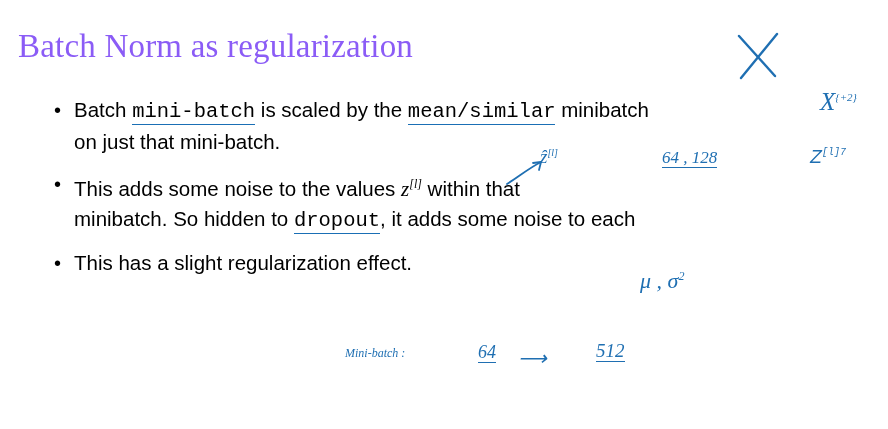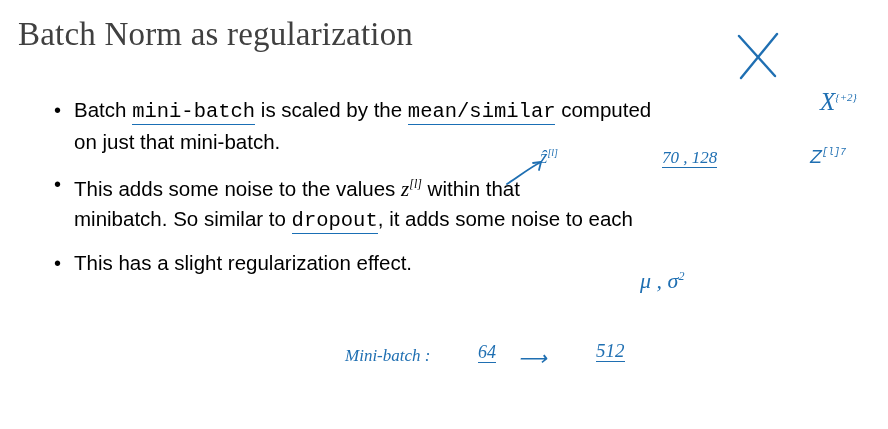--- a/index.html
+++ b/index.html
@@ -11,24 +11,24 @@
     position: relative;
     width: 888px;
     height: 429px;
     background: #ffffff;
     overflow: hidden;
     font-family: "Liberation Sans", sans-serif;
   }
   #title {
     position: absolute;
     left: 18px;
-    top: 16px;
+    top: 28px;
     font-family: "Liberation Serif", serif;
     font-size: 33px;
-    color: #404040;
+    color: #8b5cf6;
     letter-spacing: 0.2px;
     white-space: nowrap;
   }
   .bullets {
     position: absolute;
     left: 52px;
     top: 95px;
     width: 770px;
   }
   .bullet {
@@ -85,32 +85,32 @@
 
 <div id="slide">
 
   <div id="title">Batch Norm as regularization</div>
 
   <div class="bullets">
 
     <div class="bullet">
       <span class="dot">•</span>
       <span class="line">
-        <span>Batch </span><span class="u">mini-batch</span><span> is scaled by the </span><span class="u">mean/similar</span><span> computed</span>
+        <span>Batch </span><span class="u">mini-batch</span><span> is scaled by the </span><span class="u">mean/similar</span><span> minibatch</span>
       </span>
       <span class="line">on just that mini-batch.</span>
     </div>
 
     <div class="bullet">
       <span class="dot">•</span>
       <span class="line">
         <span>This adds some noise to the values </span><span class="zsym"><span>z</span><sup>[l]</sup></span><span> within that</span>
       </span>
       <span class="line">
-        <span>minibatch. So similar to </span><span class="u">dropout</span><span>, it adds some noise to each</span>
+        <span>minibatch. So hidden to </span><span class="u">dropout</span><span>, it adds some noise to each</span>
       </span>
     </div>
 
     <div class="bullet">
       <span class="dot">•</span>
       <span class="line">This has a slight regularization effect.</span>
     </div>
 
   </div>
 
@@ -125,32 +125,32 @@
 
   <div class="hw" style="left:540px; top:146px; font-size:19px;">
     <span>ẑ</span><sup style="font-size:10px;">[l]</sup>
   </div>
   <svg class="ann" style="left:505px; top:158px;" width="45" height="30">
     <path d="M2 26 C 12 20, 24 10, 36 4" stroke="#1f6fb2" stroke-width="1.8" fill="none" stroke-linecap="round"></path>
     <path d="M36 4 L 28 5 M36 4 L 34 12" stroke="#1f6fb2" stroke-width="1.8" fill="none" stroke-linecap="round"></path>
   </svg>
 
   <div class="hw" style="left:662px; top:148px; font-size:17px;">
-    <span class="hw-under">70 , 128</span>
+    <span class="hw-under">64 , 128</span>
   </div>
 
   <div class="hw" style="left:810px; top:146px; font-size:20px;font-family:Liberation Mono, monospace;">
     <span>Z</span><sup style="font-size:10px;">[l]7</sup>
   </div>
 
   <div class="hw" style="left:640px; top:252px; font-size:22px;margin-top:16px;">
     <span>μ , σ</span><sup style="font-size:12px;">2</sup>
   </div>
 
-  <div class="hw" style="left:345px; top:346px; font-size:17px;">
+  <div class="hw" style="left:345px; top:346px; font-size:12px;">
     <span>Mini-batch :</span>
   </div>
   <div class="hw" style="left:478px; top:342px; font-size:18px;font-style:italic;">
     <span class="hw-under">64</span>
   </div>
   <div class="hw" style="left:518px; top:346px; font-size:20px;">
     <span>⟶</span>
   </div>
   <div class="hw" style="left:596px; top:340px; font-size:19px;">
     <span class="hw-under">512</span>

